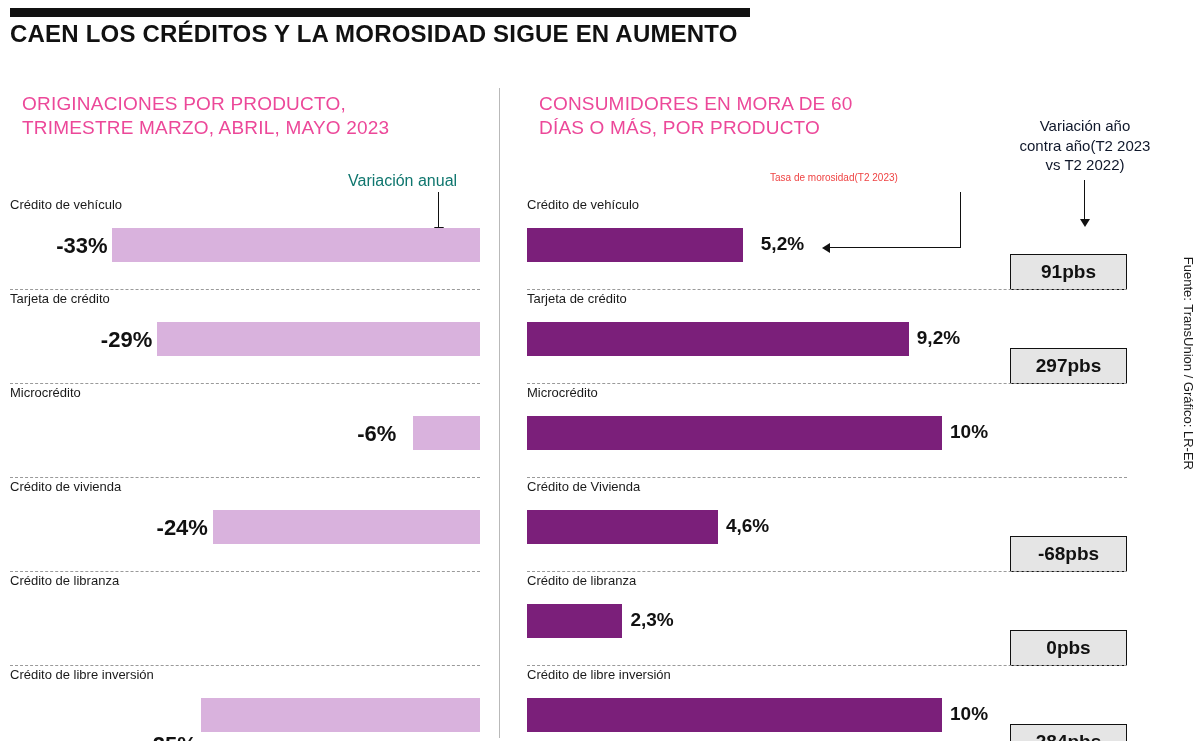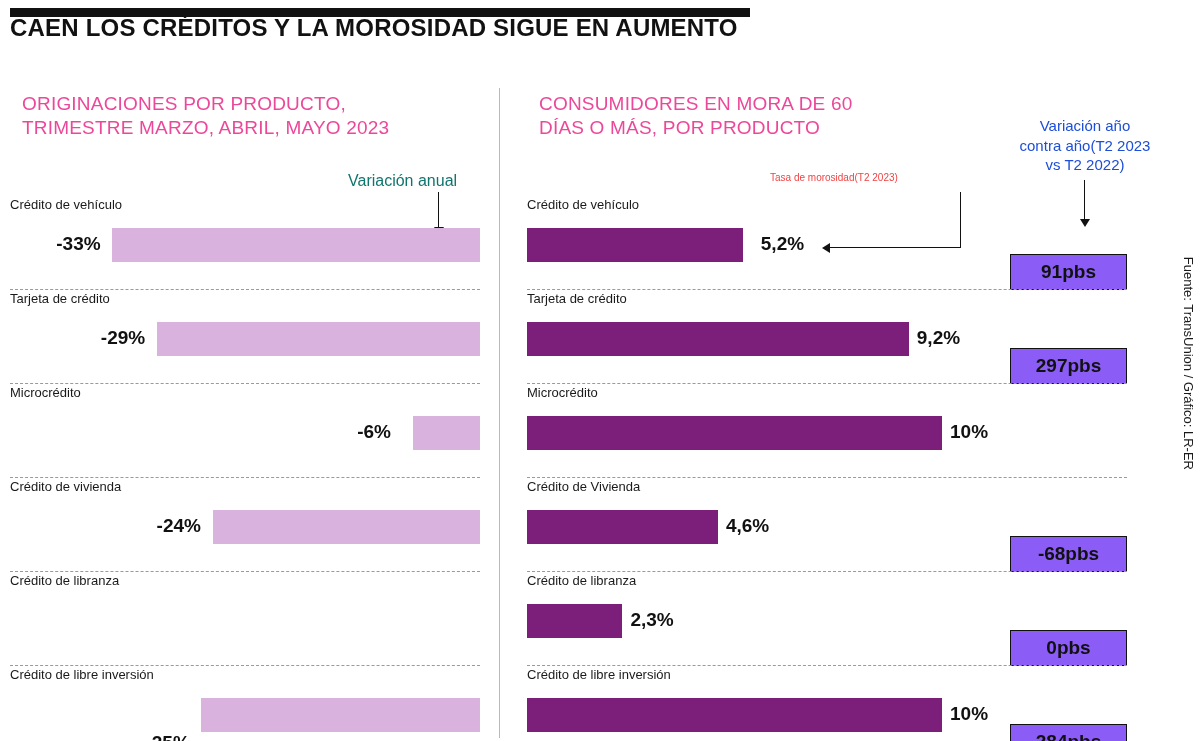--- a/index.html
+++ b/index.html
@@ -19,21 +19,21 @@
     position: absolute;
     left: 10px;
     top: 8px;
     width: 740px;
     height: 9px;
     background: #111111;
   }
   .headline {
     position: absolute;
     left: 10px;
-    top: 14px;
+    top: 20px;
     font-size: 24px;
     font-weight: bold;
     letter-spacing: 0.2px;
     color: #111111;
   }
   .divider-vert {
     position: absolute;
     left: 499px;
     top: 88px;
     width: 1px;
@@ -118,21 +118,21 @@
     border-bottom: 5px solid transparent;
     border-right: 8px solid #111;
   }
   .annot-var {
     position: absolute;
     left: 1010px;
     top: 116px;
     width: 150px;
     text-align: center;
     font-size: 15px;
-    color: #1d4ed8;
+    color: #0f172a;
     line-height: 1.3;
   }
   .arrow-var {
     position: absolute;
     left: 1084px;
     top: 180px;
     width: 1px;
     height: 40px;
     background: #111;
   }
@@ -189,21 +189,21 @@
   
   .bar-neg {
     position: absolute;
     top: 0;
     height: 34px;
     background: #d9b2dd;
   }
   .bar-neg-label {
     position: absolute;
     top: 5px;
-    font-size: 19px;
+    font-size: 22px;
     font-weight: bold;
     color: #111;
   }
   
   .bar-pos {
     position: absolute;
     left: 0;
     top: 0;
     height: 34px;
     background: #7b1f7a;
@@ -215,21 +215,21 @@
     font-weight: bold;
     color: #111;
   }
   .pbs-box {
     position: absolute;
     top: 26px;
     left: 483px;
     width: 115px;
     height: 34px;
     border: 1.5px solid #111;
-    background: #8b5cf6;
+    background: #e5e5e5;
     display: flex;
     align-items: center;
     justify-content: center;
     font-size: 19px;
     font-weight: bold;
     color: #111;
   }
   .source {
     position: absolute;
     right: 4px;

